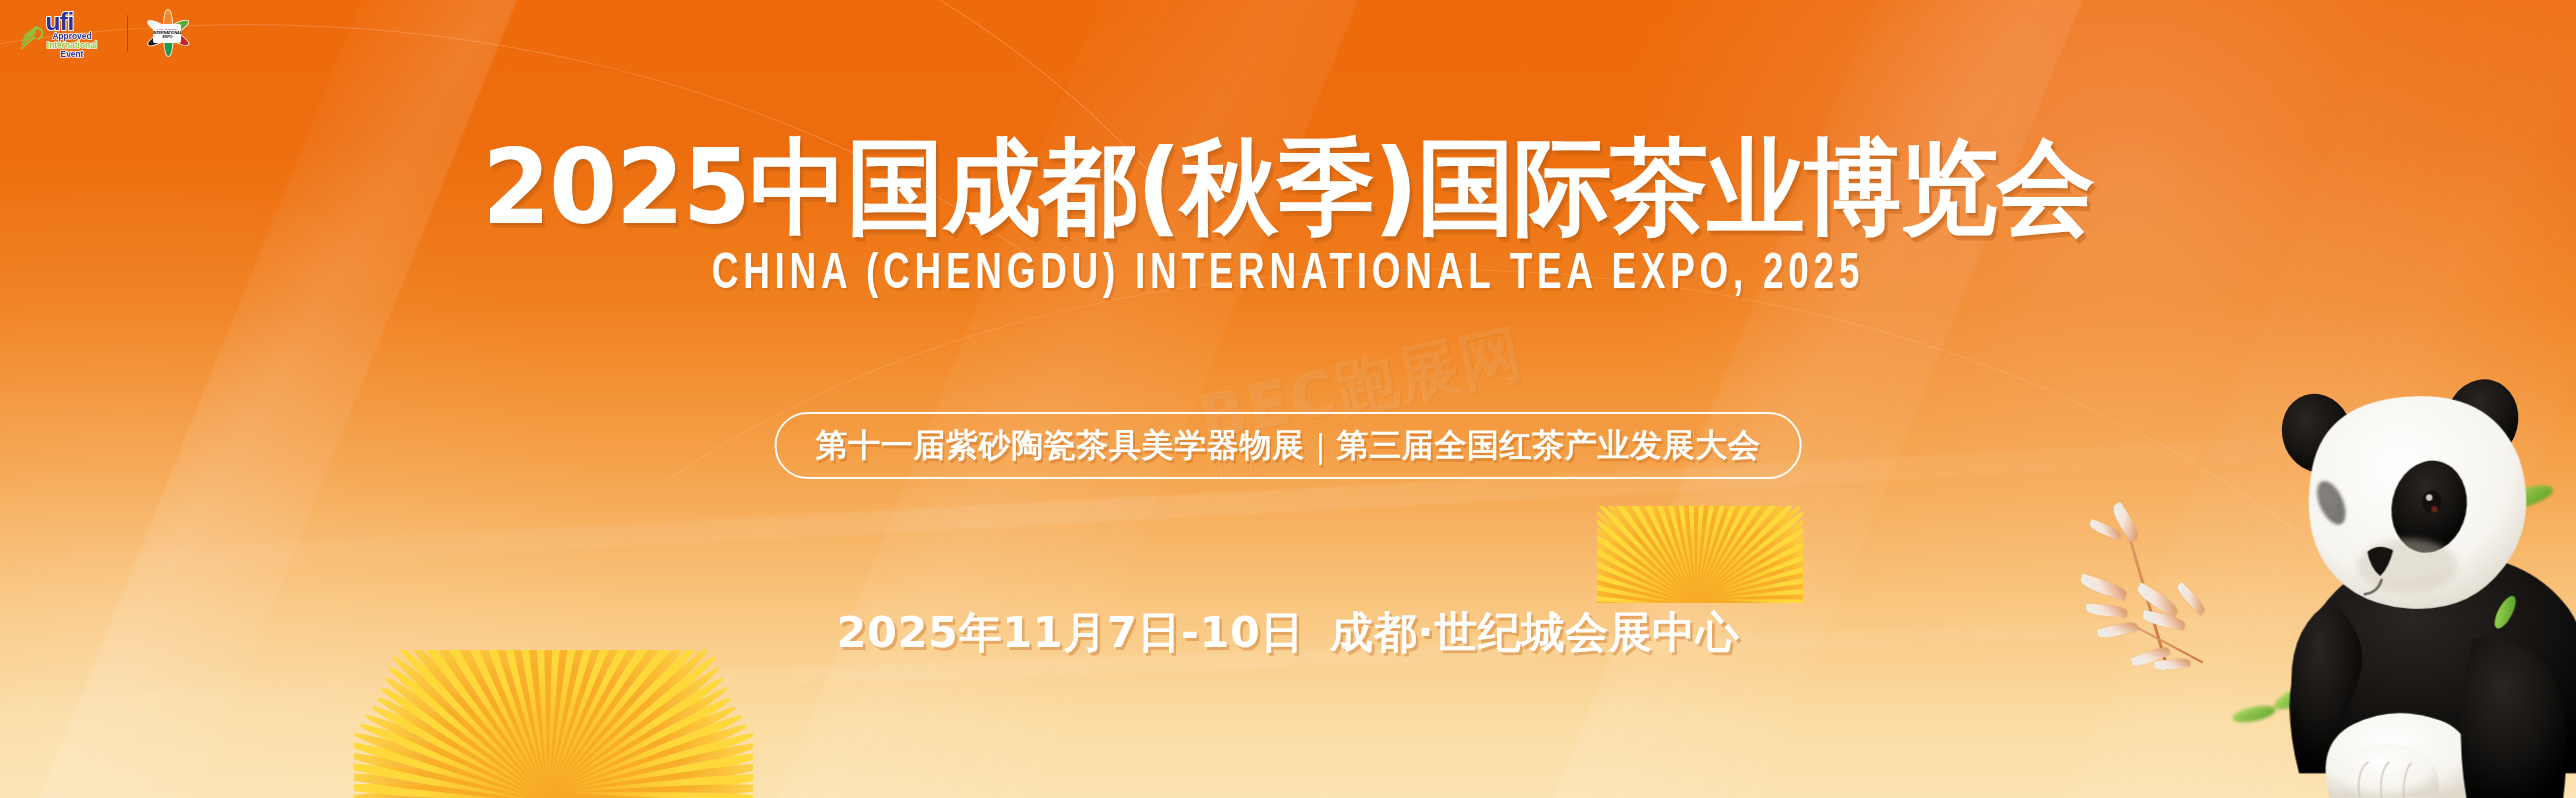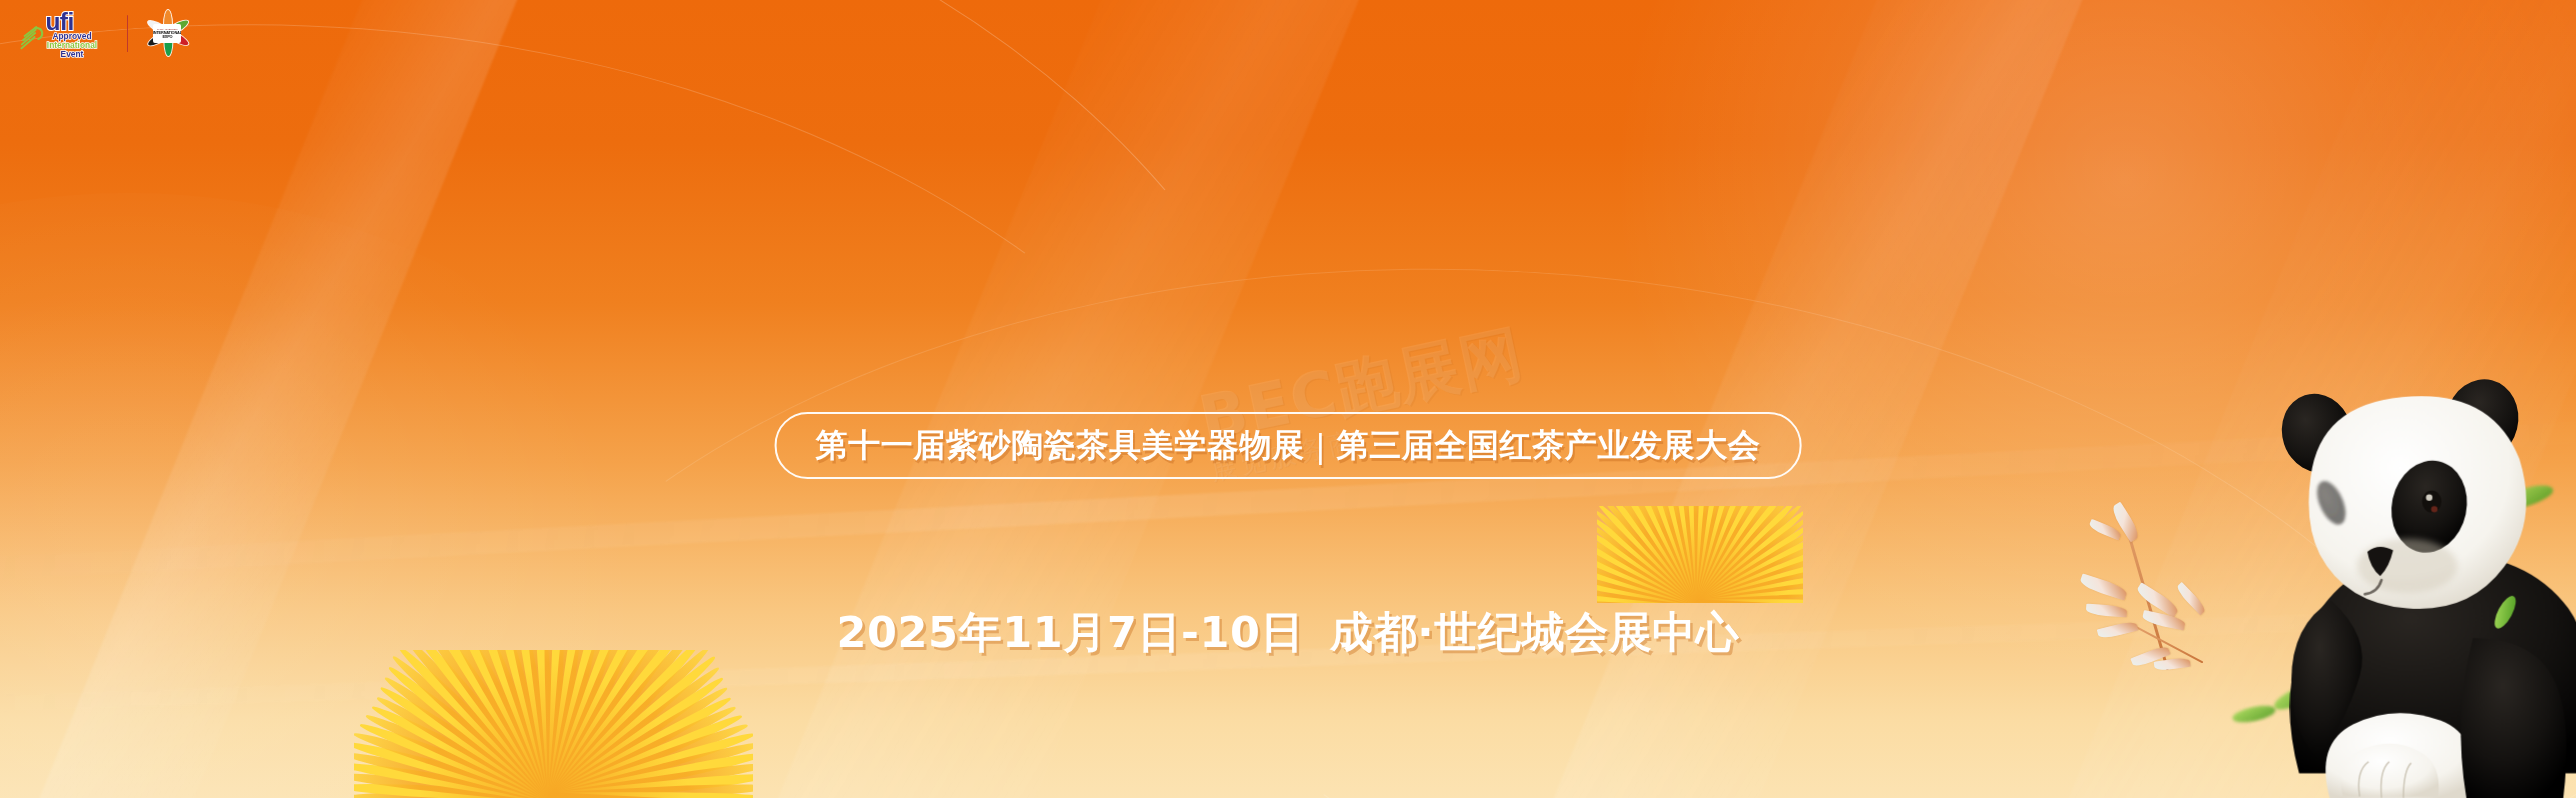--- a/index.html
+++ b/index.html
@@ -377,20 +377,24 @@
       <div class="blade" style="width: 11.6px; height: 210px; margin-left: -5.8px; transform: rotate(72.3333deg); border-radius: 48% 48% 0px 0px; background: linear-gradient(to top, rgb(247, 168, 37) 0%, rgb(255, 217, 59) 62%, rgb(255, 217, 59) 100%); opacity: 1;"></div>
       <div class="blade" style="width: 11.6px; height: 214px; margin-left: -5.8px; transform: rotate(75.2857deg); border-radius: 48% 48% 0px 0px; background: linear-gradient(to top, rgb(247, 168, 37) 0%, rgb(247, 168, 37) 62%, rgb(255, 217, 59) 100%); opacity: 0.88;"></div>
       <div class="blade" style="width: 11.6px; height: 216px; margin-left: -5.8px; transform: rotate(78.2381deg); border-radius: 48% 48% 0px 0px; background: linear-gradient(to top, rgb(247, 168, 37) 0%, rgb(255, 217, 59) 62%, rgb(255, 217, 59) 100%); opacity: 1;"></div>
       <div class="blade" style="width: 11.6px; height: 218px; margin-left: -5.8px; transform: rotate(81.1905deg); border-radius: 48% 48% 0px 0px; background: linear-gradient(to top, rgb(247, 168, 37) 0%, rgb(247, 168, 37) 62%, rgb(255, 217, 59) 100%); opacity: 0.88;"></div>
       <div class="blade" style="width: 11.6px; height: 218px; margin-left: -5.8px; transform: rotate(84.1429deg); border-radius: 48% 48% 0px 0px; background: linear-gradient(to top, rgb(247, 168, 37) 0%, rgb(255, 217, 59) 62%, rgb(255, 217, 59) 100%); opacity: 1;"></div>
       <div class="blade" style="width: 11.6px; height: 216px; margin-left: -5.8px; transform: rotate(87.0952deg); border-radius: 48% 48% 0px 0px; background: linear-gradient(to top, rgb(247, 168, 37) 0%, rgb(247, 168, 37) 62%, rgb(255, 217, 59) 100%); opacity: 0.88;"></div>
       <div class="blade" style="width: 11.6px; height: 214px; margin-left: -5.8px; transform: rotate(90.0476deg); border-radius: 48% 48% 0px 0px; background: linear-gradient(to top, rgb(247, 168, 37) 0%, rgb(255, 217, 59) 62%, rgb(255, 217, 59) 100%); opacity: 1;"></div>
       <div class="blade" style="width: 11.6px; height: 210px; margin-left: -5.8px; transform: rotate(93deg); border-radius: 48% 48% 0px 0px; background: linear-gradient(to top, rgb(247, 168, 37) 0%, rgb(247, 168, 37) 62%, rgb(255, 217, 59) 100%); opacity: 0.88;"></div>
     </div>
 
+  <div id="title-block">
+    <div id="title-cn">2025中国成都(秋季)国际茶业博览会</div>
+    <div id="title-en">CHINA (CHENGDU) INTERNATIONAL TEA EXPO, 2025</div>
+  </div>
 
   <div id="watermark">
     <div class="wm-main">BEC跑展网</div>
     <div class="wm-sub">展览服务商</div>
   </div>
 
   <div id="pill">
     <span class="ptxt">第十一届紫砂陶瓷茶具美学器物展</span>
     <span class="ptxt sep">|</span>
     <span class="ptxt">第三届全国红茶产业发展大会</span>

